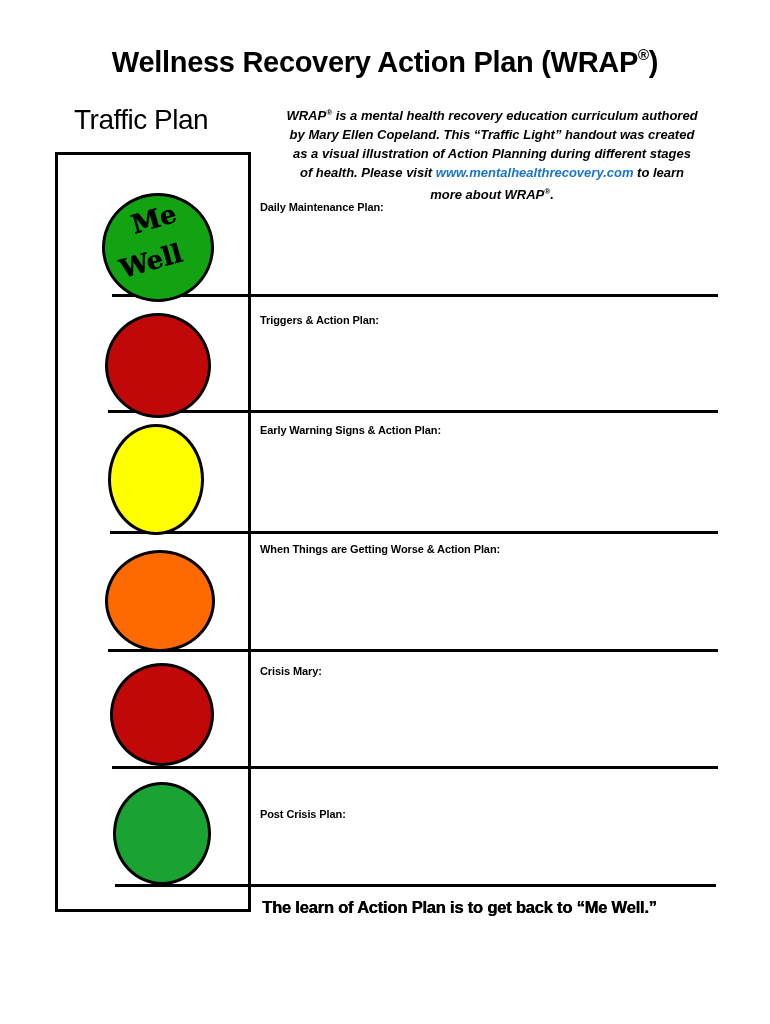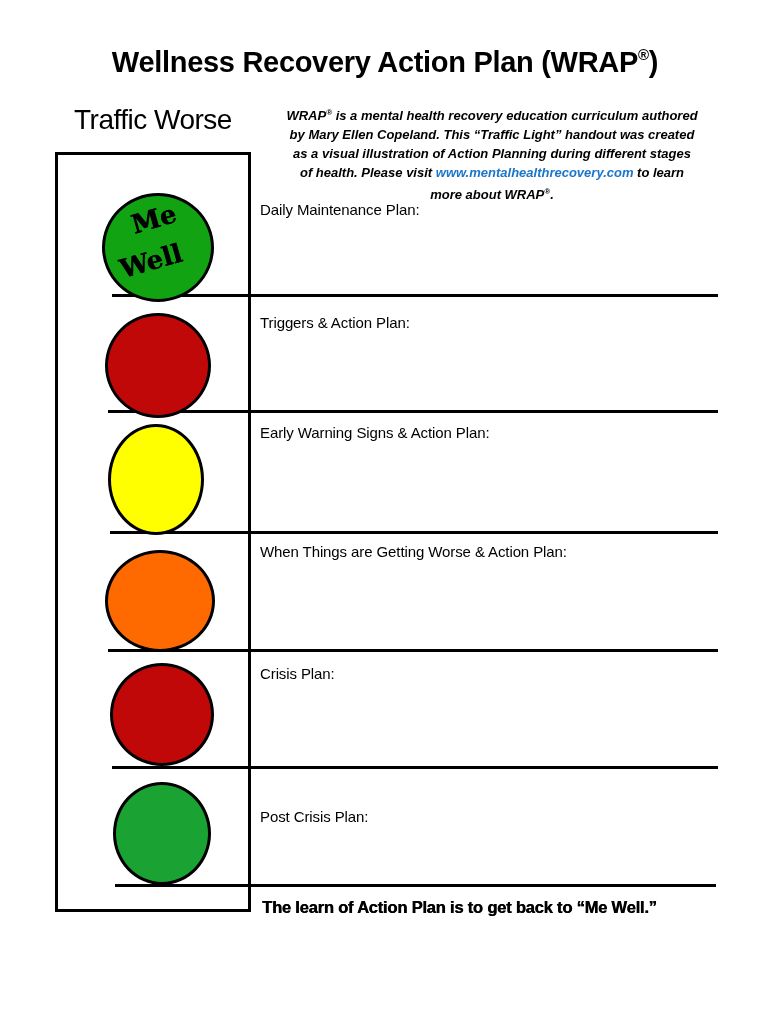--- a/index.html
+++ b/index.html
@@ -69,21 +69,21 @@
     transform: rotate(-16deg);
     text-shadow: 0.6px 0 0 #000;
     white-space: nowrap;
   }
   .mw-top { left: 26px; top: 8px; }
   .mw-bottom { left: 14px; top: 50px; }
 
   
   .section-label {
     position: absolute; left: 260px;
-    font-size: 15px; font-weight: normal; letter-spacing: -0.1px;
+    font-size: 11px; font-weight: bold; letter-spacing: -0.1px;
     z-index: 4; white-space: nowrap;
   }
   #section-0 { top: 201px; }
   #section-1 { top: 314px; }
   #section-2 { top: 424px; }
   #section-3 { top: 543px; }
   #section-4 { top: 665px; }
   #section-5 { top: 808px; }
 
   
@@ -94,21 +94,21 @@
     white-space: nowrap; z-index: 4;
   }
 </style>
 </head>
 <body>
 
 <div class="page">
 
   <h1 class="title"><span>Wellness Recovery Action Plan (WRAP</span><span class="reg">®</span><span>)</span></h1>
 
-  <div class="subtitle">Traffic Worse</div>
+  <div class="subtitle">Traffic Plan</div>
 
   <p class="intro"><span>WRAP</span><span class="reg">®</span><span> is a mental health recovery education curriculum authored by Mary Ellen Copeland.  This “Traffic Light” handout was created as a visual illustration of Action Planning during different stages of health.  Please visit </span><a class="intro-link" id="intro-link" style="color: rgb(27, 117, 200);">www.mentalhealthrecovery.com</a><span> to learn more about WRAP</span><span class="reg">®</span><span>.</span></p>
 
   <div class="housing"></div>
 
   <div class="divider" id="line-0"></div>
   <div class="divider" id="line-1"></div>
   <div class="divider" id="line-2"></div>
   <div class="divider" id="line-3"></div>
   <div class="divider" id="line-4"></div>
@@ -121,18 +121,18 @@
   <div class="light" id="light-1" style="background: rgb(192, 8, 8);"></div>
   <div class="light" id="light-2" style="background: rgb(255, 255, 0);"></div>
   <div class="light" id="light-3" style="background: rgb(255, 106, 0);"></div>
   <div class="light" id="light-4" style="background: rgb(192, 8, 8);"></div>
   <div class="light" id="light-5" style="background: rgb(26, 163, 51);"></div>
 
   <div class="section-label" id="section-0">Daily Maintenance Plan:</div>
   <div class="section-label" id="section-1">Triggers &amp; Action Plan:</div>
   <div class="section-label" id="section-2">Early Warning Signs &amp; Action Plan:</div>
   <div class="section-label" id="section-3">When Things are Getting Worse &amp; Action Plan:</div>
-  <div class="section-label" id="section-4">Crisis Plan:</div>
+  <div class="section-label" id="section-4">Crisis Mary:</div>
   <div class="section-label" id="section-5">Post Crisis Plan:</div>
 
   <div class="goal">The learn of Action Plan is to get back to “Me Well.”</div>
 
 </div>
 
 </body></html>

